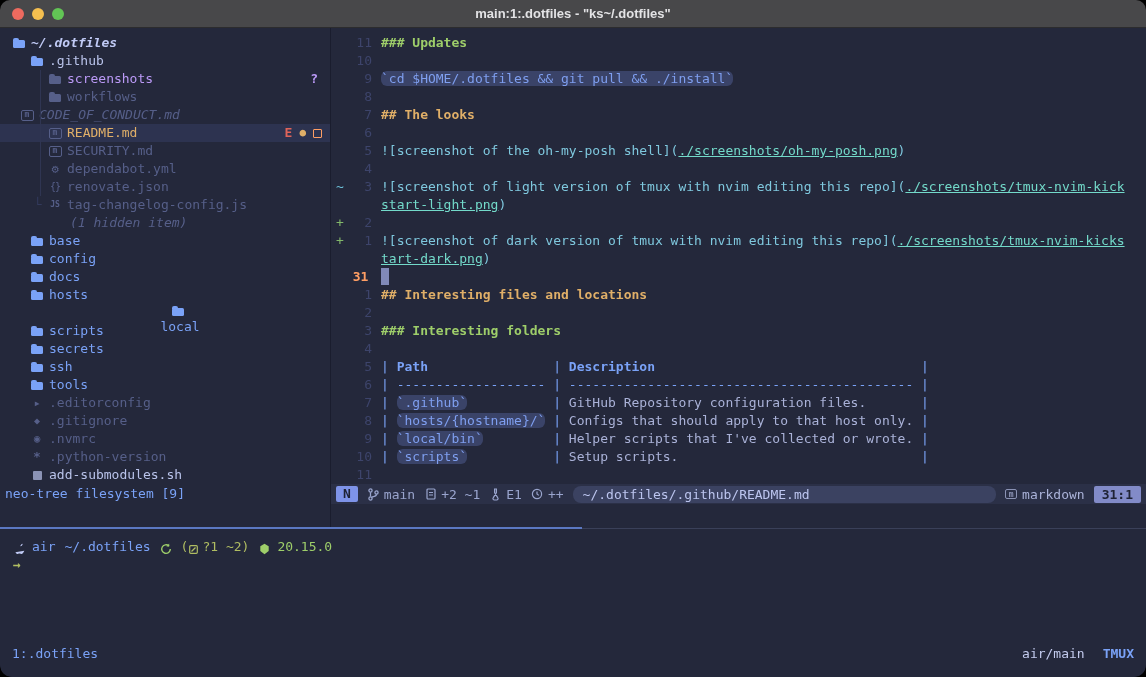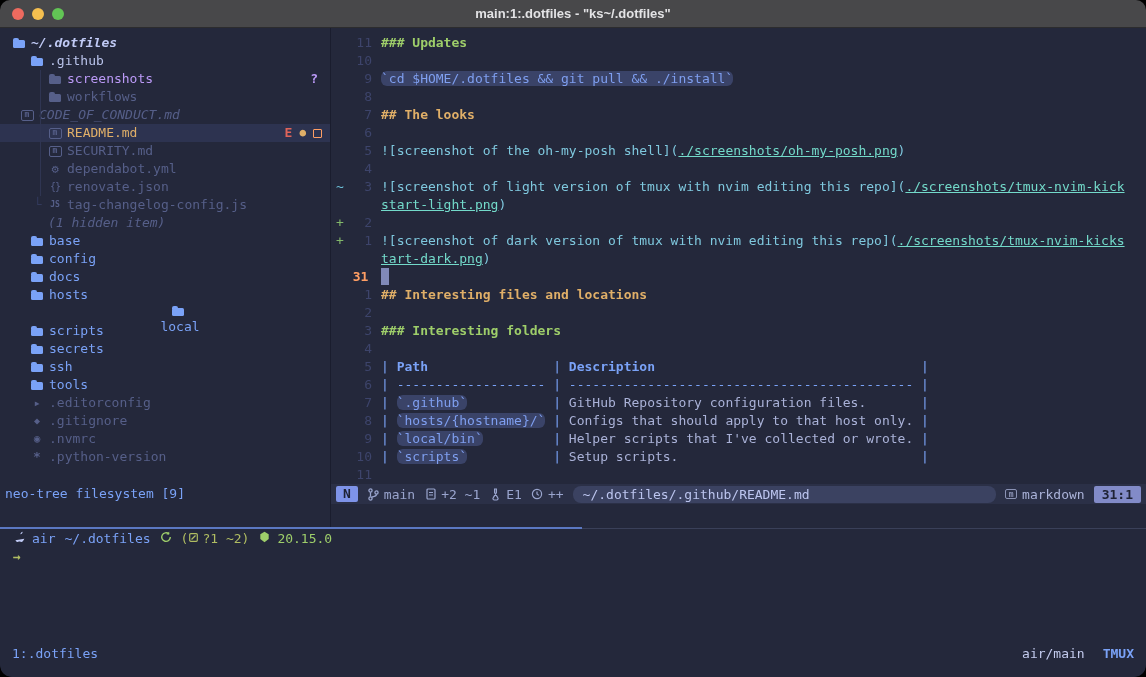--- a/index.html
+++ b/index.html
@@ -104,21 +104,21 @@
   .pos-badge{background:#828bc8;color:#1f2335;font-weight:bold;padding:0 8px;height:17px;
     line-height:17px;border-radius:2px}
 
   
   .pane-border{position:absolute;top:499px;left:0;right:0;height:2px;display:flex}
   .pb-active{width:582px;height:1.6px;background:#5b78c2}
   .pb-rest{flex:1;height:1px;margin-top:.5px;background:#3a4059}
 
   
   .term{position:absolute;top:501px;left:0;right:0;bottom:32px}
-  .pline{display:flex;align-items:flex-start;height:18px;line-height:18px;margin:1px 0 0 13px;white-space:pre}
+  .pline{display:flex;align-items:flex-end;height:18px;line-height:18px;margin:9px 0 0 13px;white-space:pre}
   .p-blue{color:var(--blue)} .p-green{color:var(--green)} .p-lime{color:var(--lime)}
   .picon{display:inline-flex;align-items:center;justify-content:center;width:14px;height:14px}
   .arrow-line{margin:0 0 0 13px;height:18px;line-height:18px;color:var(--lime);font-weight:bold}
 
   
   .tmuxbar{position:absolute;left:0;right:0;top:617px;height:18px;line-height:18px;
     display:flex;align-items:center;padding:0 12px}
   .tm-left{color:var(--blue)}
   .tm-right{margin-left:auto;display:flex;gap:18px;align-items:center}
   .tm-session{color:#c3cbee}
@@ -147,34 +147,35 @@
             <div class="trow" data-name="tree-item-dotfiles" style="padding-left: 12px;"><span class="tic i-folder ticolor-blue" data-name="folder-open-icon"></span><span class="tlabel c-root" data-name="tree-item-label">~/.dotfiles</span></div>
             <div class="trow" data-name="tree-item-github" style="padding-left: 30px;"><span class="tic i-folder ticolor-blue" data-name="folder-open-icon"></span><span class="tlabel c-fg" data-name="tree-item-label">.github</span></div>
             <div class="trow guide" data-name="tree-item-screenshots" style="padding-left: 48px;"><span class="tic i-folder ticolor-gray" data-name="folder-icon"></span><span class="tlabel c-purple" data-name="tree-item-label">screenshots</span><span class="rbadge c-purple" data-name="untracked-badge">?</span></div>
             <div class="trow guide" data-name="tree-item-workflows" style="padding-left: 48px;"><span class="tic i-folder ticolor-gray" data-name="folder-icon"></span><span class="tlabel c-dim" data-name="tree-item-label">workflows</span></div>
             <div class="trow guide" data-name="tree-item-code-of-conduct-md" style="padding-left: 20px; font-style: italic;"><span class="tic i-md ticolor-gray" data-name="markdown-file-icon"></span><span class="tlabel c-dim" data-name="tree-item-label">CODE_OF_CONDUCT.md</span></div>
             <div class="trow sel guide" data-name="tree-item-readme-md" style="padding-left: 48px;"><span class="tic i-md ticolor-gray" data-name="markdown-file-icon"></span><span class="tlabel c-orange" data-name="tree-item-label">README.md</span><span class="badges" data-name="git-status-badges"><span class="bdg" data-name="diagnostic-error-badge">E</span><span class="bdg" data-name="modified-dot-icon">●</span><span class="bdg" data-name="unsaved-square-icon"></span></span></div>
             <div class="trow guide" data-name="tree-item-security-md" style="padding-left: 48px;"><span class="tic i-md ticolor-gray" data-name="markdown-file-icon"></span><span class="tlabel c-dim" data-name="tree-item-label">SECURITY.md</span></div>
             <div class="trow guide" data-name="tree-item-dependabot-yml" style="padding-left: 48px;"><span class="tic i-gear ticolor-gray" data-name="gear-icon"></span><span class="tlabel c-dim" data-name="tree-item-label">dependabot.yml</span></div>
             <div class="trow guide" data-name="tree-item-renovate-json" style="padding-left: 48px;"><span class="tic i-braces ticolor-gray" data-name="braces-icon"></span><span class="tlabel c-dim" data-name="tree-item-label">renovate.json</span></div>
             <div class="trow" data-name="tree-item-tag-changelog-config-js" style="padding-left: 34px;"><span class="elbow" data-name="tree-elbow-guide">└</span><span class="tic i-js ticolor-gray" data-name="js-icon"></span><span class="tlabel c-dim" data-name="tree-item-label">tag-changelog-config.js</span></div>
-            <div class="trow" data-name="tree-item-1-hidden-item" style="padding-left: 48px;"><span class="tlabel c-note" data-name="tree-item-label">(1 hidden item)</span></div>
+            <div class="trow" data-name="tree-item-1-hidden-item" style="padding-left: 70px;"><span class="tlabel c-note" data-name="tree-item-label">(1 hidden item)</span></div>
             <div class="trow" data-name="tree-item-base" style="padding-left: 30px;"><span class="tic i-folder ticolor-blue" data-name="folder-icon"></span><span class="tlabel c-dir" data-name="tree-item-label">base</span></div>
             <div class="trow" data-name="tree-item-config" style="padding-left: 30px;"><span class="tic i-folder ticolor-blue" data-name="folder-icon"></span><span class="tlabel c-dir" data-name="tree-item-label">config</span></div>
             <div class="trow" data-name="tree-item-docs" style="padding-left: 30px;"><span class="tic i-folder ticolor-blue" data-name="folder-icon"></span><span class="tlabel c-dir" data-name="tree-item-label">docs</span></div>
             <div class="trow" data-name="tree-item-hosts" style="padding-left: 30px;"><span class="tic i-folder ticolor-blue" data-name="folder-icon"></span><span class="tlabel c-dir" data-name="tree-item-label">hosts</span></div>
             <div class="trow" data-name="tree-item-local" style="padding-left: 30px; flex-direction: column;"><span class="tic i-folder ticolor-blue" data-name="folder-icon"></span><span class="tlabel c-dir" data-name="tree-item-label">local</span></div>
             <div class="trow" data-name="tree-item-scripts" style="padding-left: 30px;"><span class="tic i-folder ticolor-blue" data-name="folder-icon"></span><span class="tlabel c-dir" data-name="tree-item-label">scripts</span></div>
             <div class="trow" data-name="tree-item-secrets" style="padding-left: 30px;"><span class="tic i-folder ticolor-blue" data-name="folder-icon"></span><span class="tlabel c-dir" data-name="tree-item-label">secrets</span></div>
             <div class="trow" data-name="tree-item-ssh" style="padding-left: 30px;"><span class="tic i-folder ticolor-blue" data-name="folder-icon"></span><span class="tlabel c-dir" data-name="tree-item-label">ssh</span></div>
             <div class="trow" data-name="tree-item-tools" style="padding-left: 30px;"><span class="tic i-folder ticolor-blue" data-name="folder-icon"></span><span class="tlabel c-dir" data-name="tree-item-label">tools</span></div>
             <div class="trow" data-name="tree-item-editorconfig" style="padding-left: 30px;"><span class="tic i-play ticolor-gray" data-name="editorconfig-icon"></span><span class="tlabel c-dim" data-name="tree-item-label">.editorconfig</span></div>
             <div class="trow" data-name="tree-item-gitignore" style="padding-left: 30px;"><span class="tic i-diamond ticolor-gray" data-name="diamond-icon"></span><span class="tlabel c-dim" data-name="tree-item-label">.gitignore</span></div>
             <div class="trow" data-name="tree-item-nvmrc" style="padding-left: 30px;"><span class="tic i-ring ticolor-gray" data-name="hexagon-icon"></span><span class="tlabel c-dim" data-name="tree-item-label">.nvmrc</span></div>
             <div class="trow" data-name="tree-item-python-version" style="padding-left: 30px;"><span class="tic i-star ticolor-gray" data-name="star-icon"></span><span class="tlabel c-dim" data-name="tree-item-label">.python-version</span></div>
+            <div class="trow" data-name="tree-item-add-submodules-sh" style="padding-left: 30px;"><span class="tic i-sh ticolor-lite" data-name="shell-file-icon"></span><span class="tlabel c-fg" data-name="tree-item-label">add-submodules.sh</span></div>
           </div>
         <div class="neotree-winbar" data-name="neotree-status">neo-tree filesystem [9]</div>
       </div>
 
       <div class="editor" data-name="editor-window">
         <div class="elines" data-name="editor-buffer">
             <div class="eline" data-name="editor-line"><span class="esign" data-name="gutter-sign"> </span><span class="enum" data-name="line-number">11</span><span class="etext" data-name="line-text"><span class="s-h3">### Updates</span></span></div>
             <div class="eline" data-name="editor-line"><span class="esign" data-name="gutter-sign"> </span><span class="enum" data-name="line-number">10</span><span class="etext" data-name="line-text"></span></div>
             <div class="eline" data-name="editor-line"><span class="esign" data-name="gutter-sign"> </span><span class="enum" data-name="line-number">9</span><span class="etext" data-name="line-text"><span class="s-code">`cd $HOME/.dotfiles &amp;&amp; git pull &amp;&amp; ./install`</span></span></div>
             <div class="eline" data-name="editor-line"><span class="esign" data-name="gutter-sign"> </span><span class="enum" data-name="line-number">8</span><span class="etext" data-name="line-text"></span></div>

